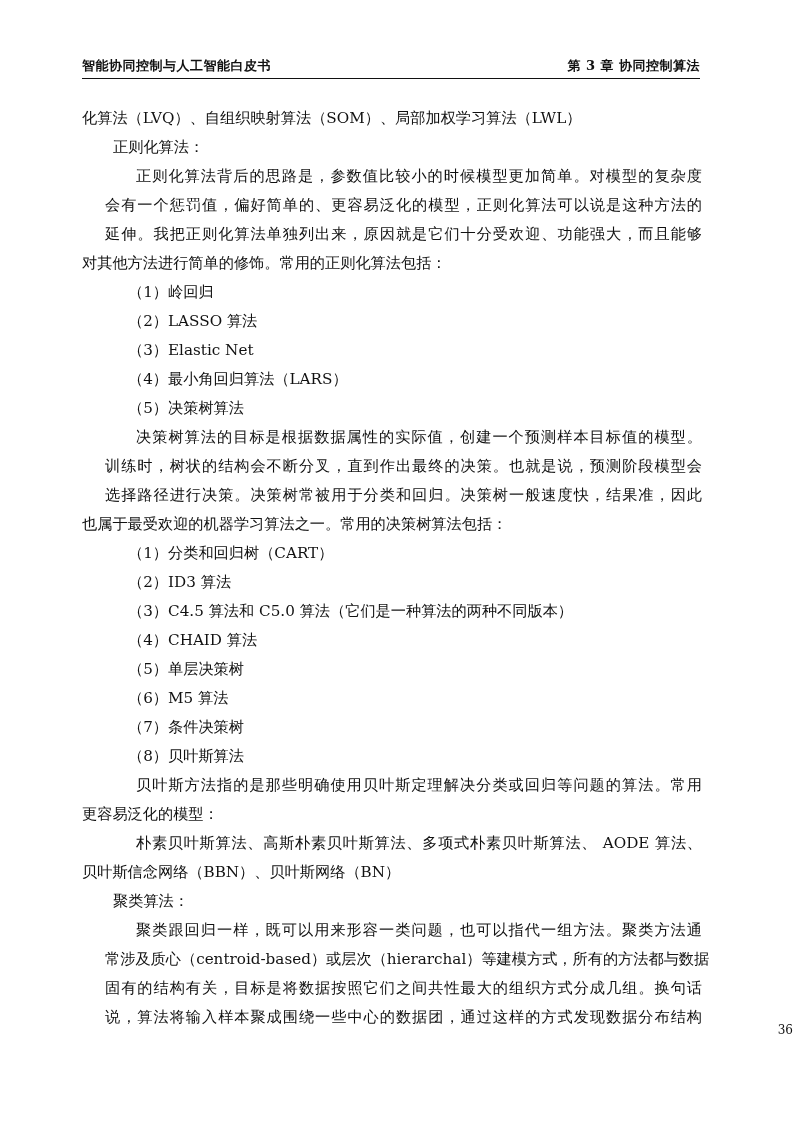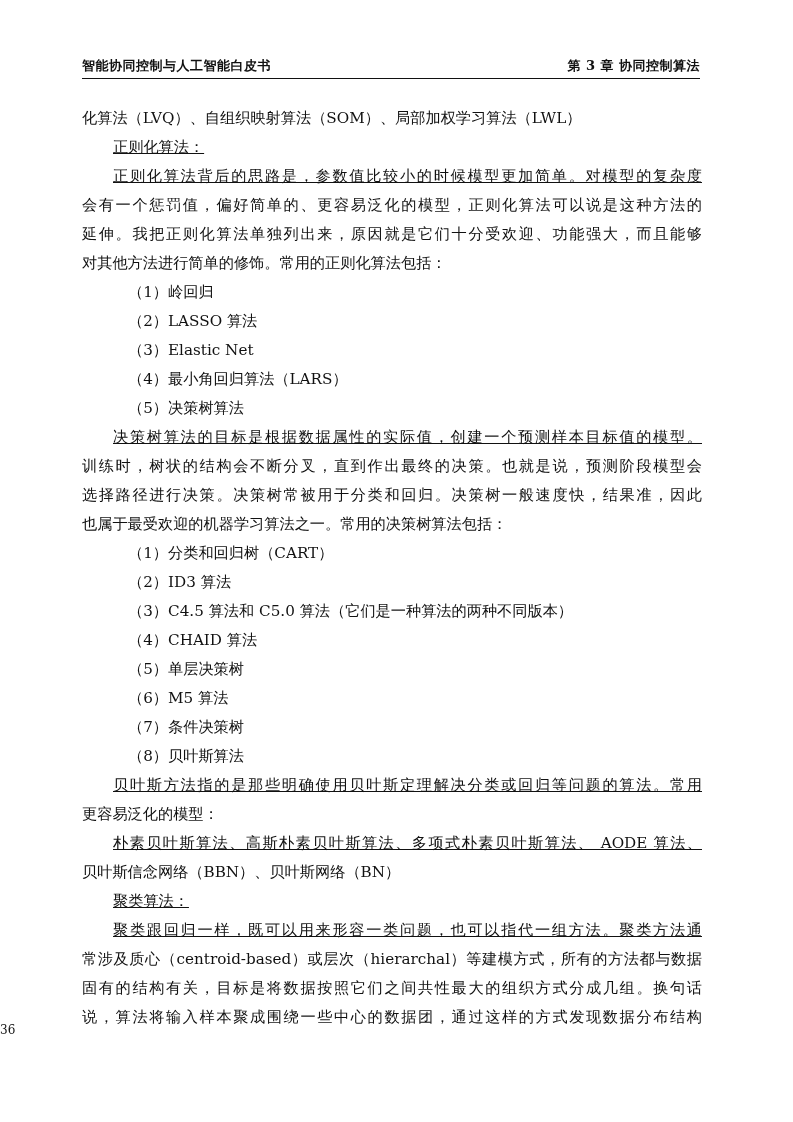--- a/index.html
+++ b/index.html
@@ -4,25 +4,25 @@
 <style>
   html, body { margin: 0; padding: 0; background: #ffffff; }
   body { width: 793px; height: 1122px; position: relative; overflow: hidden;
          font-family: "DejaVu Serif", "Liberation Serif", serif; color: #111; }
   .header { position: absolute; left: 82px; top: 54px; width: 618px; height: 24px;
             border-bottom: 1.6px solid #111; font-size: 13px; font-weight: bold; }
   .header .left { position: absolute; left: 0; top: 3px; letter-spacing: 0.5px; }
   .header .right { position: absolute; right: 0; top: 3px; letter-spacing: 0.5px; }
   .body { position: absolute; left: 82px; top: 104px; width: 620px; font-size: 15.2px; line-height: 29px; }
   .line { height: 29px; white-space: nowrap; overflow: visible; }
-  .para { text-align: justify; text-align-last: justify; }
-  .indent1 { padding-left: 31px; text-decoration: underline; }
+  .para { text-align: justify; text-align-last: justify; margin-left: 23px; }
+  .indent1 { padding-left: 31px; }
   .indent-list { padding-left: 46px; }
   .last { text-align-last: left; }
-  .pagenum { position: absolute; left: 0; width: 793px; top: 1023px; text-align: left; font-size: 12px; }
+  .pagenum { position: absolute; left: 0; width: 793px; top: 1023px; text-align: right; font-size: 12px; }
 </style>
 </head>
 <body>
 
 <div class="header">
   <span class="left">智能协同控制与人工智能白皮书</span>
   <span class="right">第 3 章  协同控制算法</span>
 </div>
 
 <div class="body" id="body">

